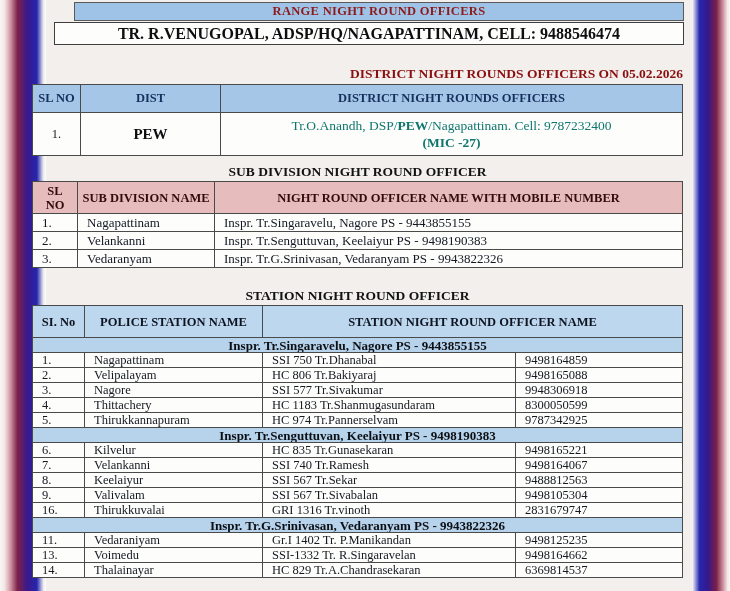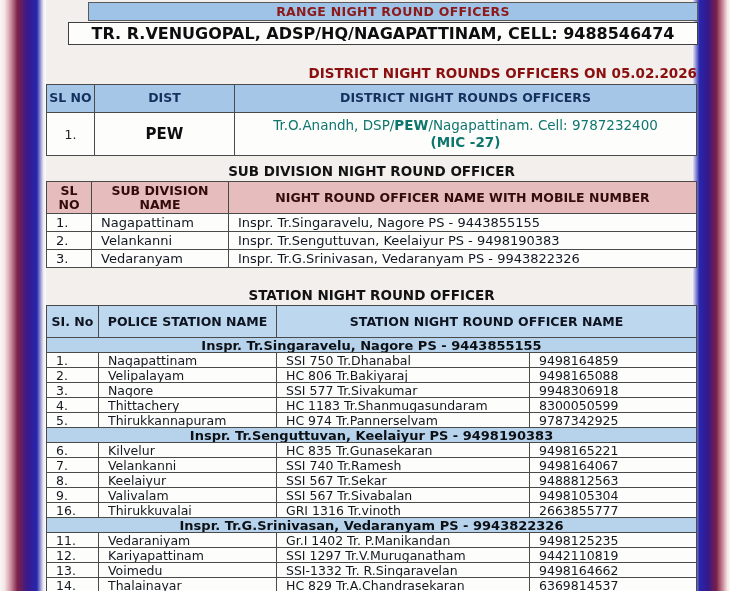--- a/index.html
+++ b/index.html
@@ -11,21 +11,21 @@
   }
   .border-strip{position:absolute;top:0;bottom:0;}
   .border-left{
     left:0;width:46px;
     background:linear-gradient(to right,#faf6f3 0%,#f3e6e6 10%,#d49aa8 22%,#7e2148 38%,#38198c 60%,#2626ac 80%,#e8e8ee 94%,#ffffff 100%);
   }
   .border-right{
     right:0;width:38px;
     background:linear-gradient(to right,#ffffff 0%,#2626ac 20%,#35188c 42%,#7a1f46 64%,#cf93a2 82%,#f3e6e6 93%,#faf6f3 100%);
   }
-  .content{position:absolute;left:46px;top:0;width:651px;height:444px;}
+  .content{position:absolute;left:32px;top:0;width:651px;height:444px;font-family:Liberation Serif, serif;}
 
   .range-banner{
     margin:2px 0 0 42px;width:608px;height:17px;
     background:#9fc3e6;border:1px solid #5a5a5a;
     display:flex;align-items:center;justify-content:center;
     font-size:12.5px;font-weight:bold;color:#8c1a1a;letter-spacing:.3px;
   }
   .range-name{
     margin:1px 0 0 22px;width:628px;height:21px;
     background:#fdfdfc;border:1px solid #3f3f3f;
@@ -211,38 +211,32 @@
         <tr>
           <td>9.</td>
           <td>Valivalam</td>
           <td>SSI 567 Tr.Sivabalan</td>
           <td>9498105304</td>
         </tr>
         <tr>
           <td>16.</td>
           <td>Thirukkuvalai</td>
           <td>GRI 1316 Tr.vinoth</td>
-          <td>2663855777</td>
+          <td>2831679747</td>
         </tr>
         <tr>
           <td class="sec" colspan="4">Inspr. Tr.G.Srinivasan, Vedaranyam PS - 9943822326</td>
         </tr>
         <tr>
           <td>11.</td>
           <td>Vedaraniyam</td>
           <td>Gr.I 1402 Tr. P.Manikandan</td>
           <td>9498125235</td>
         </tr>
         <tr>
-          <td>12.</td>
-          <td>Kariyapattinam</td>
-          <td>SSI 1297 Tr.V.Muruganatham</td>
-          <td>9442110819</td>
-        </tr>
-        <tr>
           <td>13.</td>
           <td>Voimedu</td>
           <td>SSI-1332 Tr. R.Singaravelan</td>
           <td>9498164662</td>
         </tr>
         <tr>
           <td>14.</td>
           <td>Thalainayar</td>
           <td>HC 829 Tr.A.Chandrasekaran</td>
           <td>6369814537</td>

